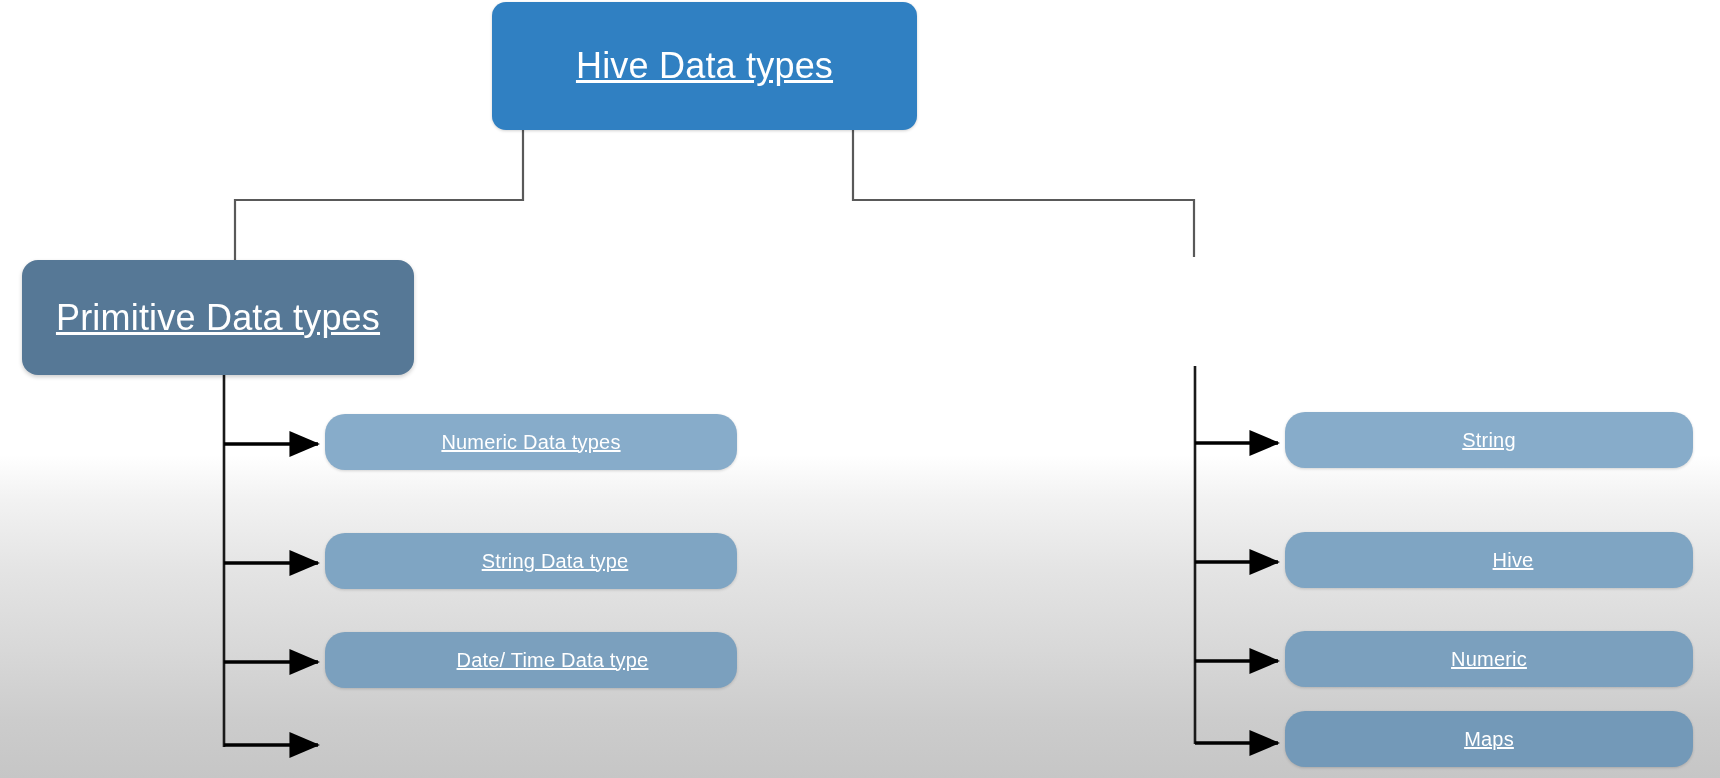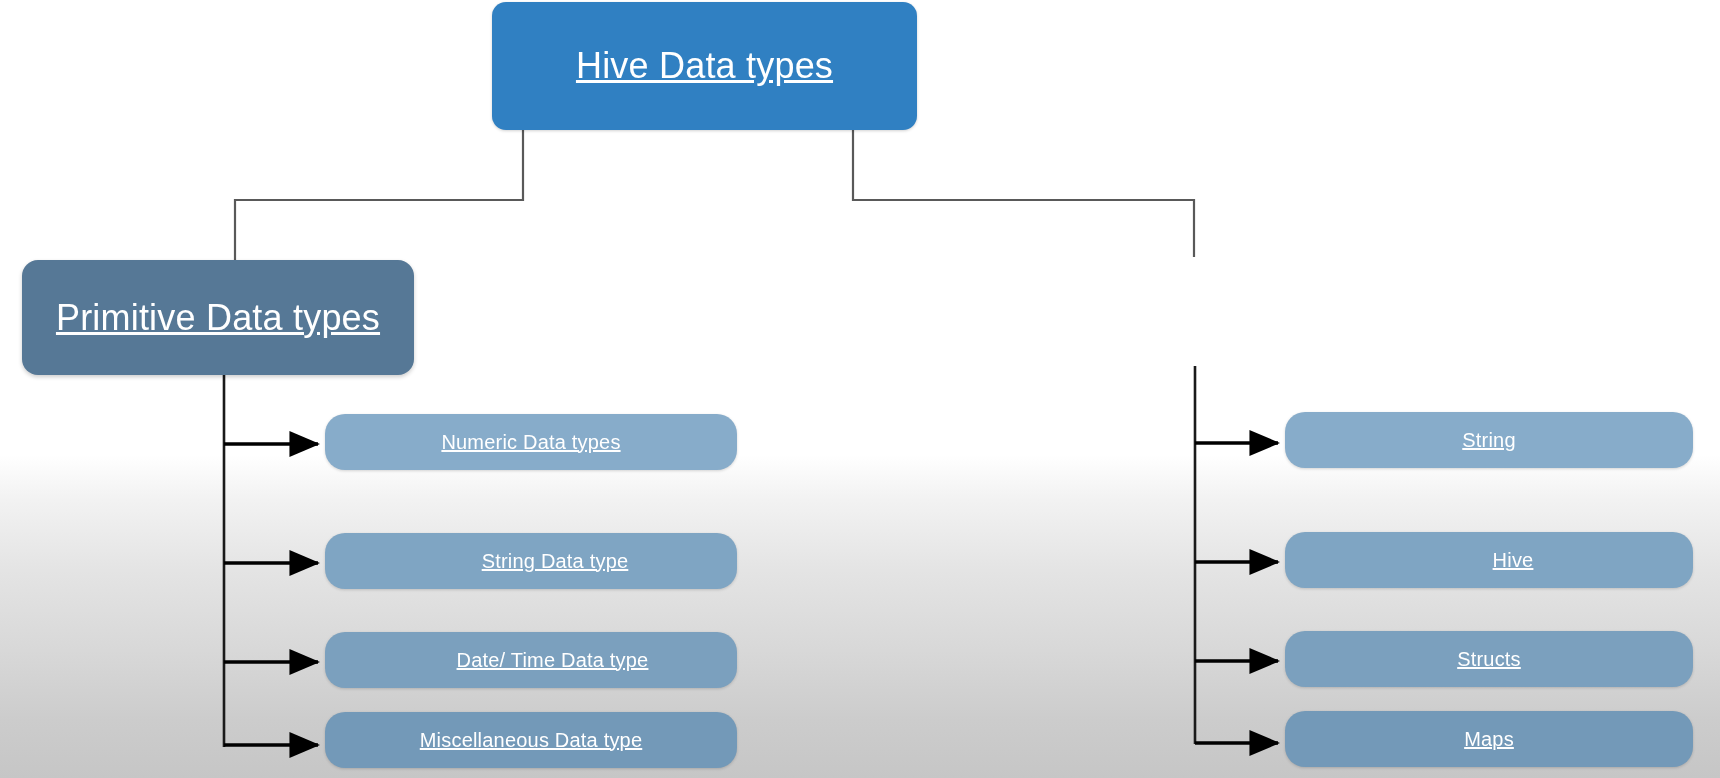--- a/index.html
+++ b/index.html
@@ -145,30 +145,27 @@
 
   <div class="node leaf leaf-left lt1 c1">
     <span>Numeric Data types</span>
   </div>
   <div class="node leaf leaf-left lt2 c2">
     <span>String Data type</span>
   </div>
   <div class="node leaf leaf-left lt3 c3">
     <span>Date/ Time Data type</span>
   </div>
-  <div class="node leaf leaf-left lt4 c4">
-    <span>Miscellaneous Data type</span>
-  </div>
 
   <div class="node leaf leaf-right rt1 c1">
     <span>String</span>
   </div>
   <div class="node leaf leaf-right rt2 c2">
     <span>Hive</span>
   </div>
   <div class="node leaf leaf-right rt3 c3">
-    <span>Structs</span>
+    <span>Numeric</span>
   </div>
   <div class="node leaf leaf-right rt4 c4">
     <span>Maps</span>
   </div>
 
 </div>
 
 </body></html>

